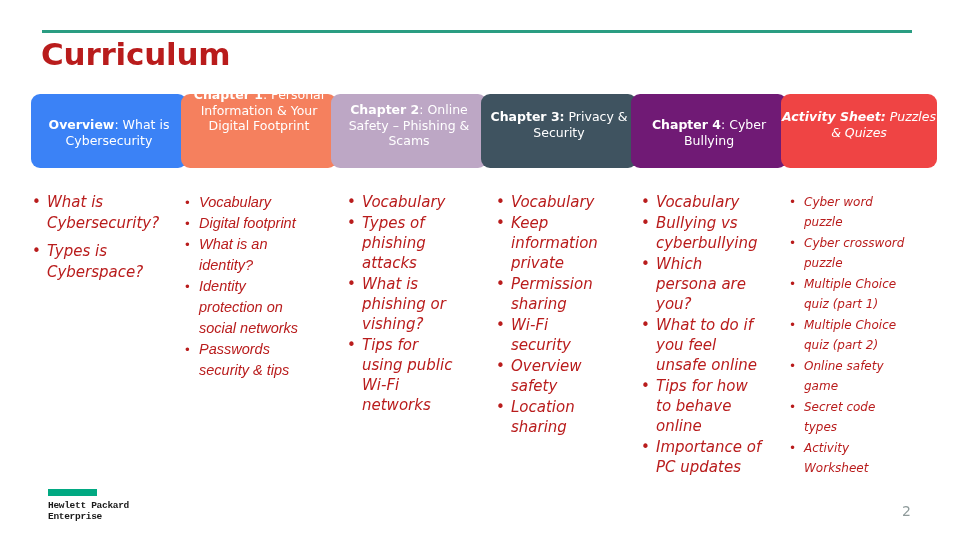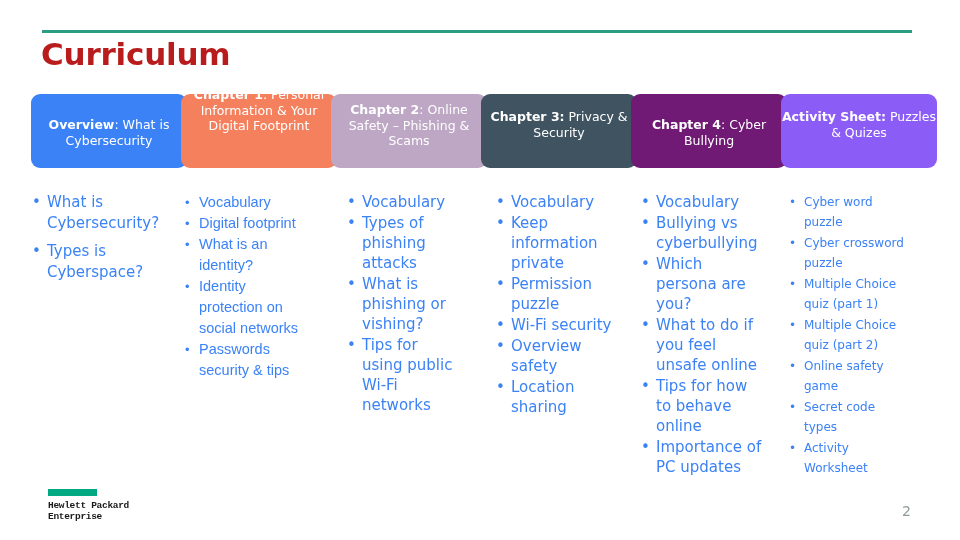--- a/index.html
+++ b/index.html
@@ -71,21 +71,22 @@
   #chip-1 { left: 181px; background: #f5805e; }
   #chip-2 { left: 331px; background: #bda7c5; }
   #chip-3 { left: 481px; background: #3f5360; }
   #chip-4 { left: 631px; background: #56726e; }
   #chip-5 { left: 781px; background: #2ec5c1; }
 
   
   .col {
     position: absolute;
     top: 192px;
-    color: #3b82f6;
+    color: #b91c1c;
+    font-style: italic;
   }
   .col ul {
     margin: 0;
     padding: 0;
     list-style: none;
   }
   .col li {
     position: relative;
     padding-left: 17px;
     margin: 0 0 0 0;
@@ -180,21 +181,21 @@
       <b>Chapter 3:</b><span> Privacy &amp; Security</span>
     </div>
   </div>
 
   <div class="chip" id="chip-4" style="background: #701a75; padding-left: 24px;">
     <div class="chip-text c5">
       <b>Chapter 4</b><span>: Cyber Bullying</span>
     </div>
   </div>
 
-  <div class="chip" id="chip-5" style="background: #8b5cf6;">
+  <div class="chip" id="chip-5" style="background: #ef4444; font-style: italic;">
     <div class="chip-text c6">
       <b>Activity Sheet:</b><span> Puzzles &amp; Quizes</span>
     </div>
   </div>
 
   <div class="col" id="col-0">
     <ul>
         <li>What is Cybersecurity?</li>
         <li>Types is Cyberspace?</li>
       </ul>
@@ -213,21 +214,21 @@
         <li>Vocabulary</li>
         <li>Types of phishing attacks</li>
         <li>What is phishing or vishing?</li>
         <li>Tips for using public Wi-Fi networks</li>
       </ul>
   </div>
   <div class="col" id="col-3">
     <ul>
         <li>Vocabulary</li>
         <li>Keep information private</li>
-        <li>Permission puzzle</li>
+        <li>Permission sharing</li>
         <li>Wi-Fi security</li>
         <li>Overview safety</li>
         <li>Location sharing</li>
       </ul>
   </div>
   <div class="col" id="col-4">
     <ul>
         <li>Vocabulary</li>
         <li>Bullying vs cyberbullying</li>
         <li>Which persona are you?</li>

